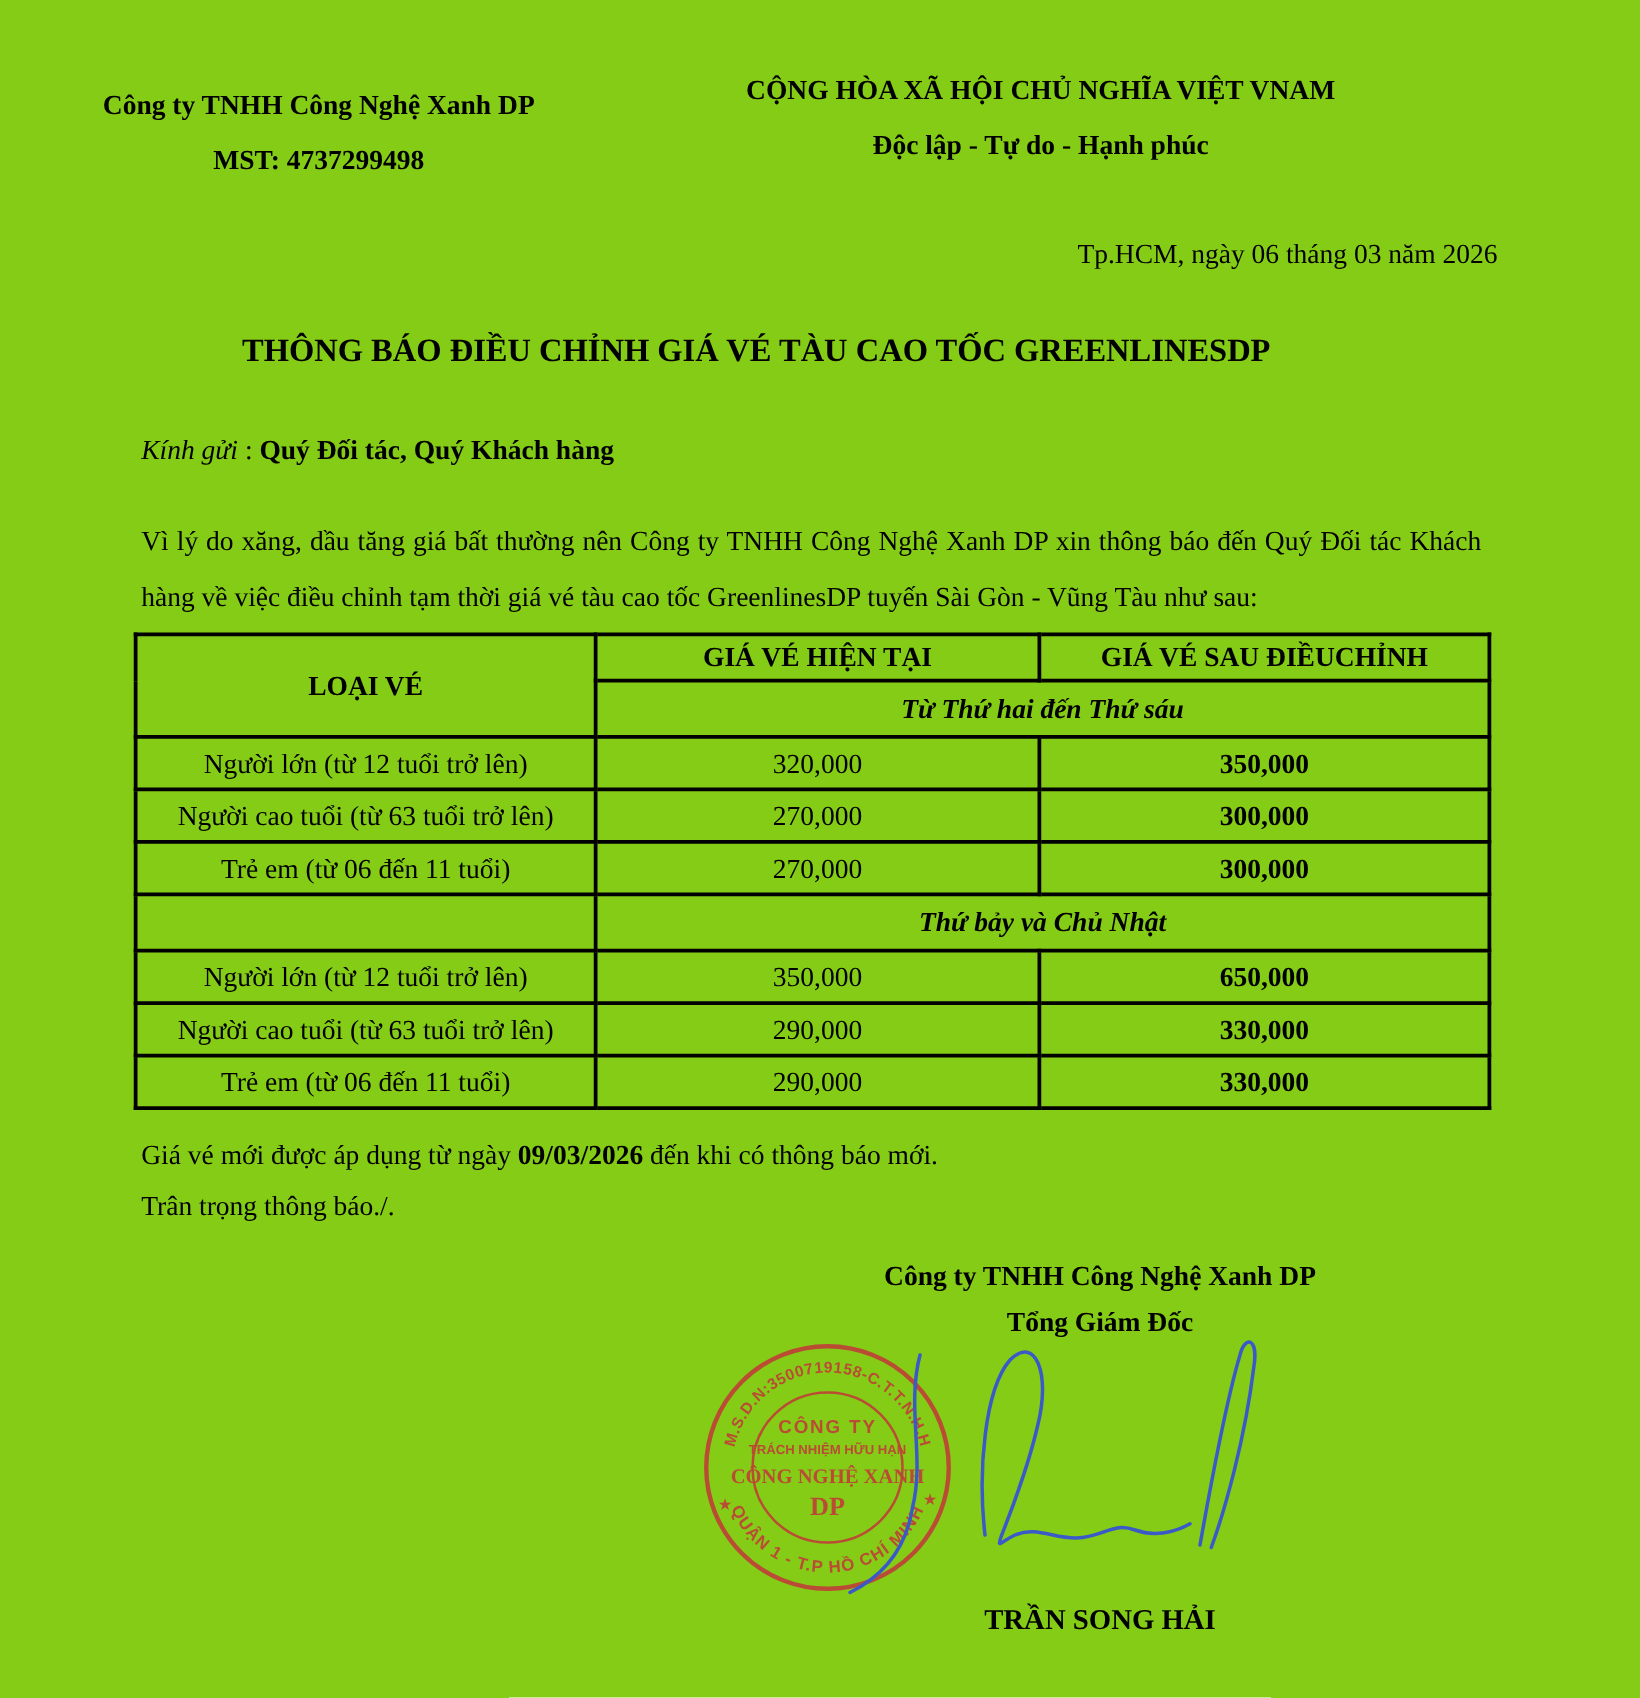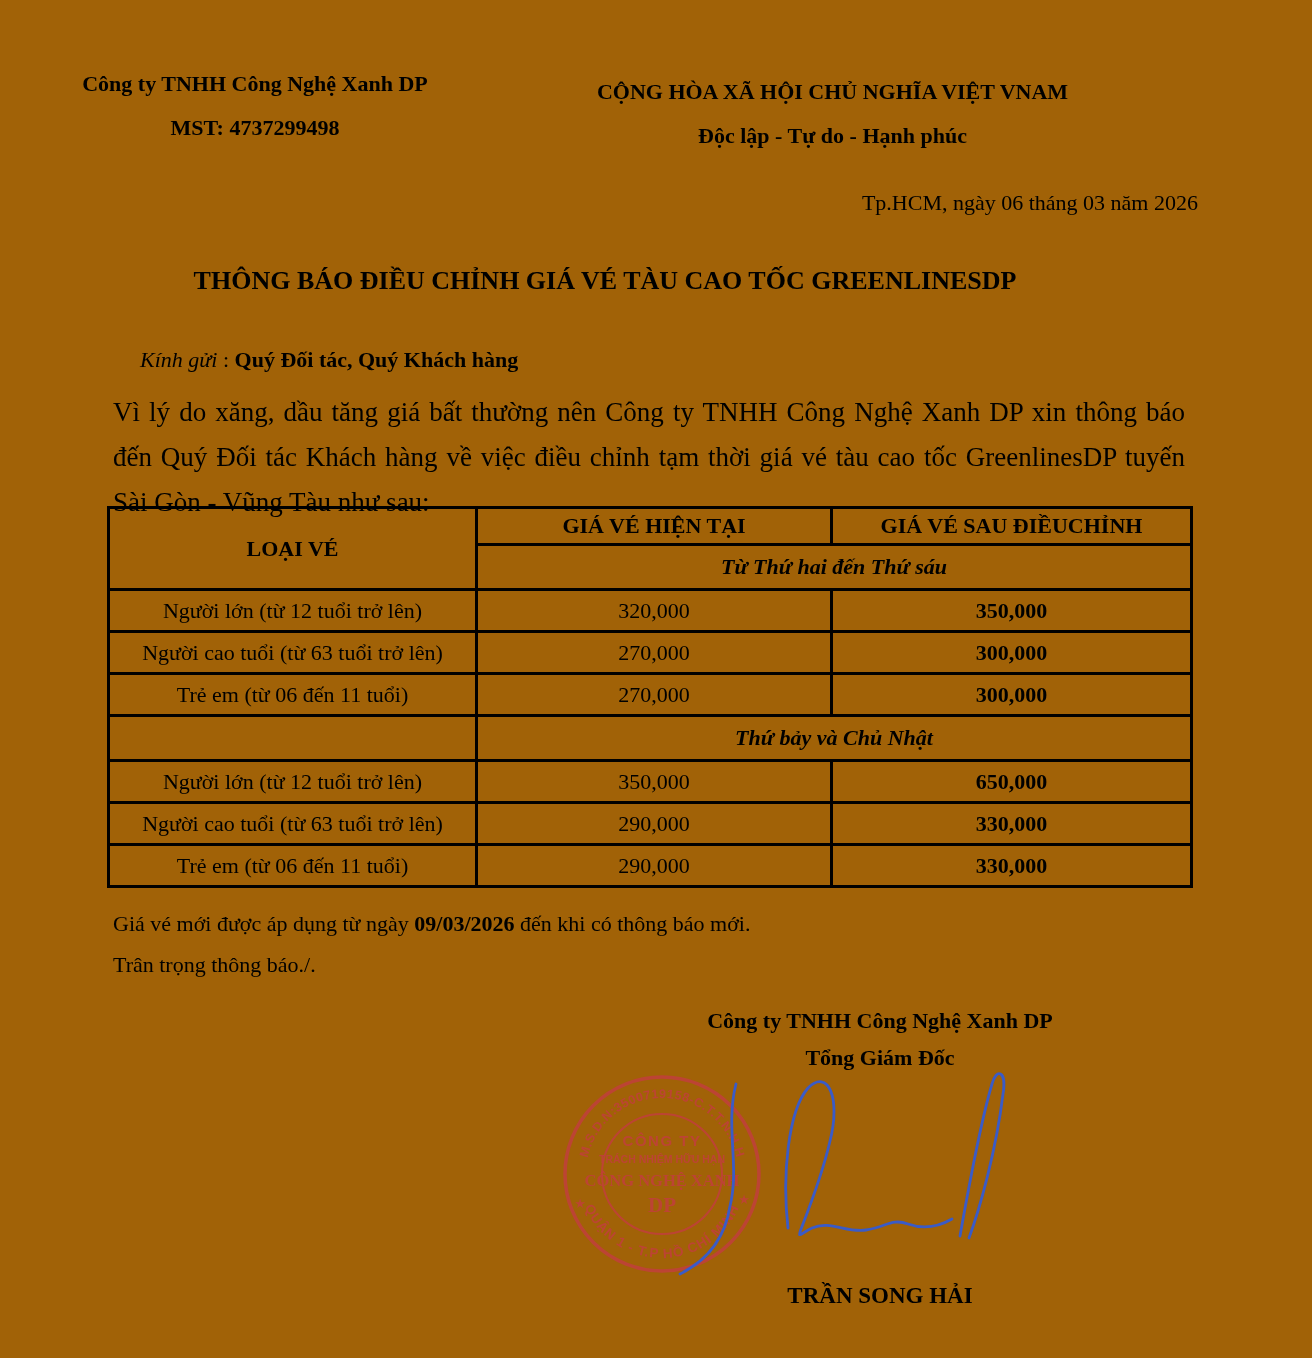--- a/index.html
+++ b/index.html
@@ -5,47 +5,47 @@
   * { margin: 0; padding: 0; box-sizing: border-box; }
   html, body { background: #ffffff; }
   body {
     font-family: "Liberation Serif", "DejaVu Serif", serif;
     color: #000;
   }
   .page {
     position: relative;
     width: 1312px;
     height: 1358px;
-    background: #a16207;
+    background: #84cc16;
     overflow: hidden;
   }
   .hdr-left {
     position: absolute; left: 60px; top: 62px; width: 390px;
     text-align: center; font-weight: bold; font-size: 22px; line-height: 44px;
   }
   .hdr-right {
-    position: absolute; left: 565px; top: 70px; width: 535px;
+    position: absolute; left: 565px; top: 50px; width: 535px;
     text-align: center; font-weight: bold; font-size: 22px; line-height: 44px;
   }
   .date-line {
     position: absolute; right: 114px; top: 190px;
     font-size: 22px;
   }
   .doc-title {
     position: absolute; left: 100px; top: 266px; width: 1010px;
     text-align: center; font-weight: bold; font-size: 26px;
   }
   .greeting {
     position: absolute; left: 113px; top: 347px; font-size: 22px;
   }
-  .greeting .g-label { font-style: italic; margin-left: 27px; }
+  .greeting .g-label { font-style: italic; }
   .greeting .g-recipients { font-weight: bold; }
   .body-par {
-    position: absolute; left: 113px; top: 390px; width: 1072px;
-    font-size: 27px; line-height: 45px; text-align: justify;
+    position: absolute; left: 113px; top: 410px; width: 1072px;
+    font-size: 22px; line-height: 45px; text-align: justify;
   }
   table.price-table {
     position: absolute; left: 107px; top: 506px; width: 1083px;
     border-collapse: collapse; table-layout: fixed; border-radius: 24px;
   }
   table.price-table td {
     border: 3px solid #000;
     text-align: center; vertical-align: middle;
     font-size: 22px; padding: 0 4px;
   }

